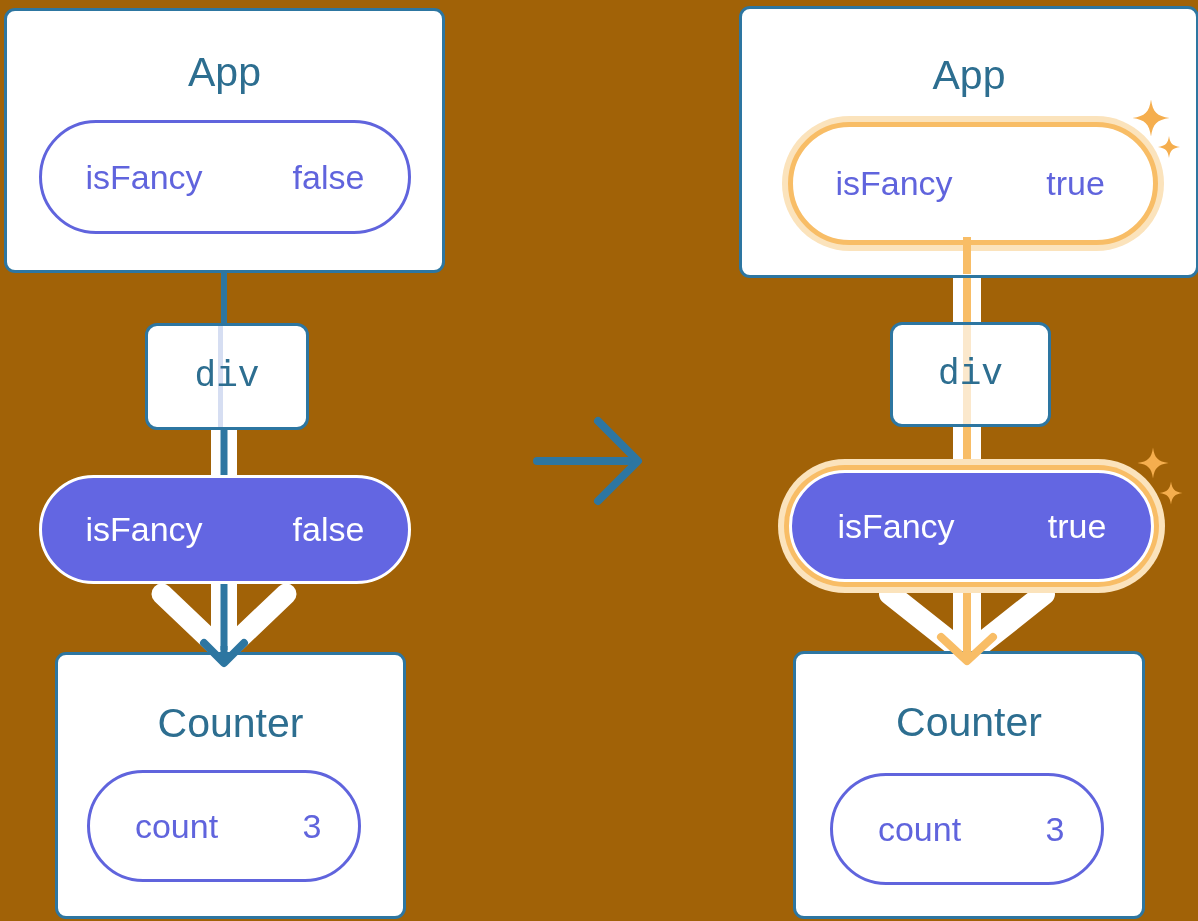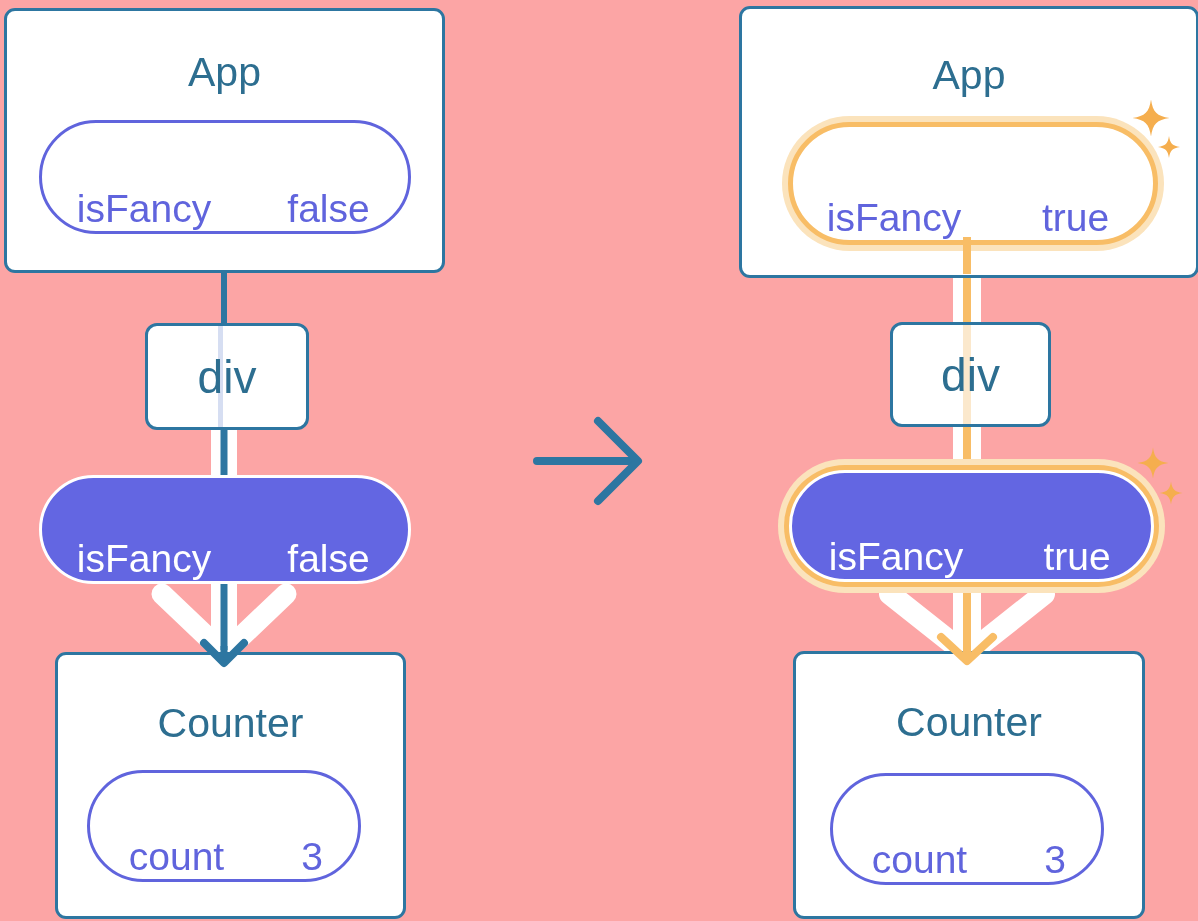--- a/index.html
+++ b/index.html
@@ -1,42 +1,42 @@
 <!DOCTYPE html>
 <html><head>
 <meta charset="utf-8">
 <style>
   html,body{margin:0;padding:0;}
   .canvas{
     position:relative;
     width:1198px;height:921px;
-    background:#fca5a5;
+    background:#a16207;
     overflow:hidden;
     font-family:"Liberation Sans", sans-serif;
   }
   svg.layer{position:absolute;left:0;top:0;pointer-events:none;}
   .under{z-index:1;}
   .over{z-index:3;}
   .card{
     position:absolute;z-index:2;
     background:#FFFFFF;
     border:3px solid #2D76A1;
     border-radius:11px;
   }
   .node-title{
     position:absolute;left:0;width:100%;
     text-align:center;
     color:#2D6E90;
     font-size:41px;font-weight:500;
     line-height:56px;height:56px;
   }
   .pill{
-    position:absolute;display:flex;align-items:flex-end;
+    position:absolute;display:flex;align-items:center;
     border-radius:999px;overflow:hidden;
-    font-size:39px;
+    font-size:34px;
   }
   .pill .cell{
     display:flex;align-items:center;justify-content:center;
   }
   .pill .divider{flex:0 0 3px;}
   .pill-outline{
     background:#FFFFFF;border:3px solid #6064DD;color:#6064DD;
   }
   .pill-outline .divider{background:#6064DD;}
   .pill-purple{
@@ -55,21 +55,21 @@
   .divnode{
     position:absolute;z-index:2;
     background:#FFFFFF;border:3px solid #2D76A1;border-radius:12px;
     display:flex;align-items:center;justify-content:center;
   }
   .divnode .inner-line{
     position:absolute;top:0;bottom:0;
   }
   .divnode .lbl{
     position:relative;
-    color:#2D6E90;font-size:46px;font-weight:500;
+    color:#2D6E90;font-size:36px;font-weight:500;font-family:Liberation Mono, monospace;
   }
 </style>
 </head>
 <body>
 
 <div class="canvas">
 
   <svg class="layer under" width="1198" height="921" viewBox="0 0 1198 921">
 
     <line x1="224" y1="262" x2="224" y2="330" stroke="#2D76A1" stroke-width="6"></line>

